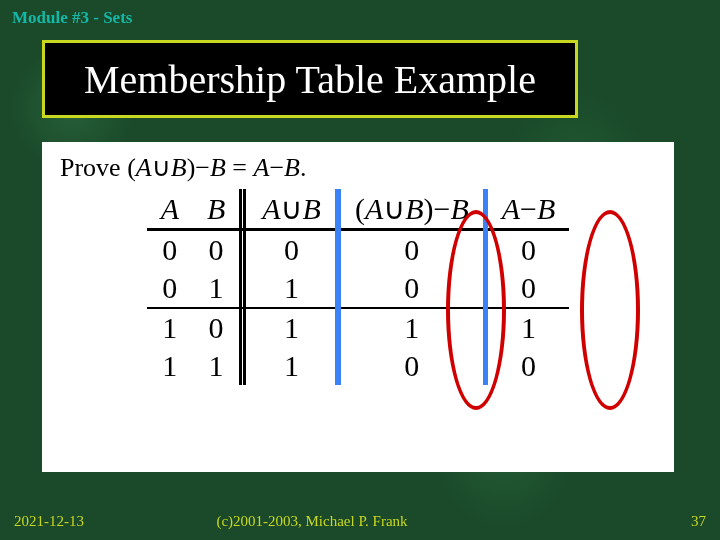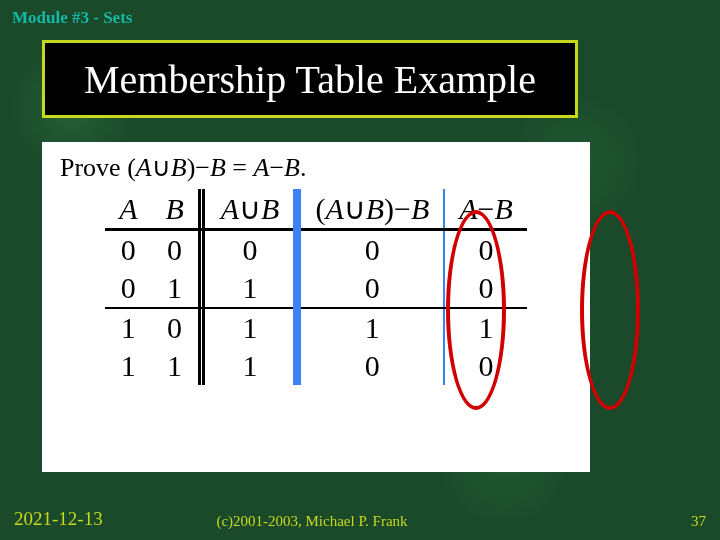--- a/index.html
+++ b/index.html
@@ -35,21 +35,21 @@
     justify-content: center;
   }
   .title-box span {
     color: #fff;
     font-size: 40px;
   }
   .content-box {
     position: absolute;
     top: 142px;
     left: 42px;
-    width: 548px;
+    width: 632px;
     height: 330px;
     background: #fff;
     padding: 10px 18px 14px 18px;
   }
   .prove {
     font-size: 26px;
     color: #000;
     margin-bottom: 6px;
   }
   .prove .it { font-style: italic; }
@@ -74,35 +74,35 @@
   
   .c1 { }
   .c2 { border-right: 3px solid #000; position: relative; }
   .c2::after {
     content: "";
     position: absolute;
     top: 0; bottom: 0; right: -7px;
     width: 3px;
     background: #000;
   }
-  .c3 { border-right: 8px solid #3b82f6; padding-left: 20px; }
-  .c4 { border-right: 2px solid #3b82f6; position: relative; }
+  .c3 { border-right: 6px solid #3b82f6; padding-left: 20px; }
+  .c4 { border-right: 5px solid #3b82f6; position: relative; }
   .c5 { position: relative; }
   tbody tr:nth-child(2) td { border-bottom: 2px solid #000; }
   .ellipse {
     position: absolute;
     border: 4px solid #d00000;
     border-radius: 50%;
     pointer-events: none;
   }
   .footer-left {
     position: absolute;
     bottom: 10px; left: 14px;
     color: #c8d820;
-    font-size: 19px;
+    font-size: 15px;
   }
   .footer-center {
     position: absolute;
     bottom: 10px; left: 0; width: 624px;
     text-align: center;
     color: #c8d820;
     font-size: 15px;
   }
   .footer-right {
     position: absolute;

